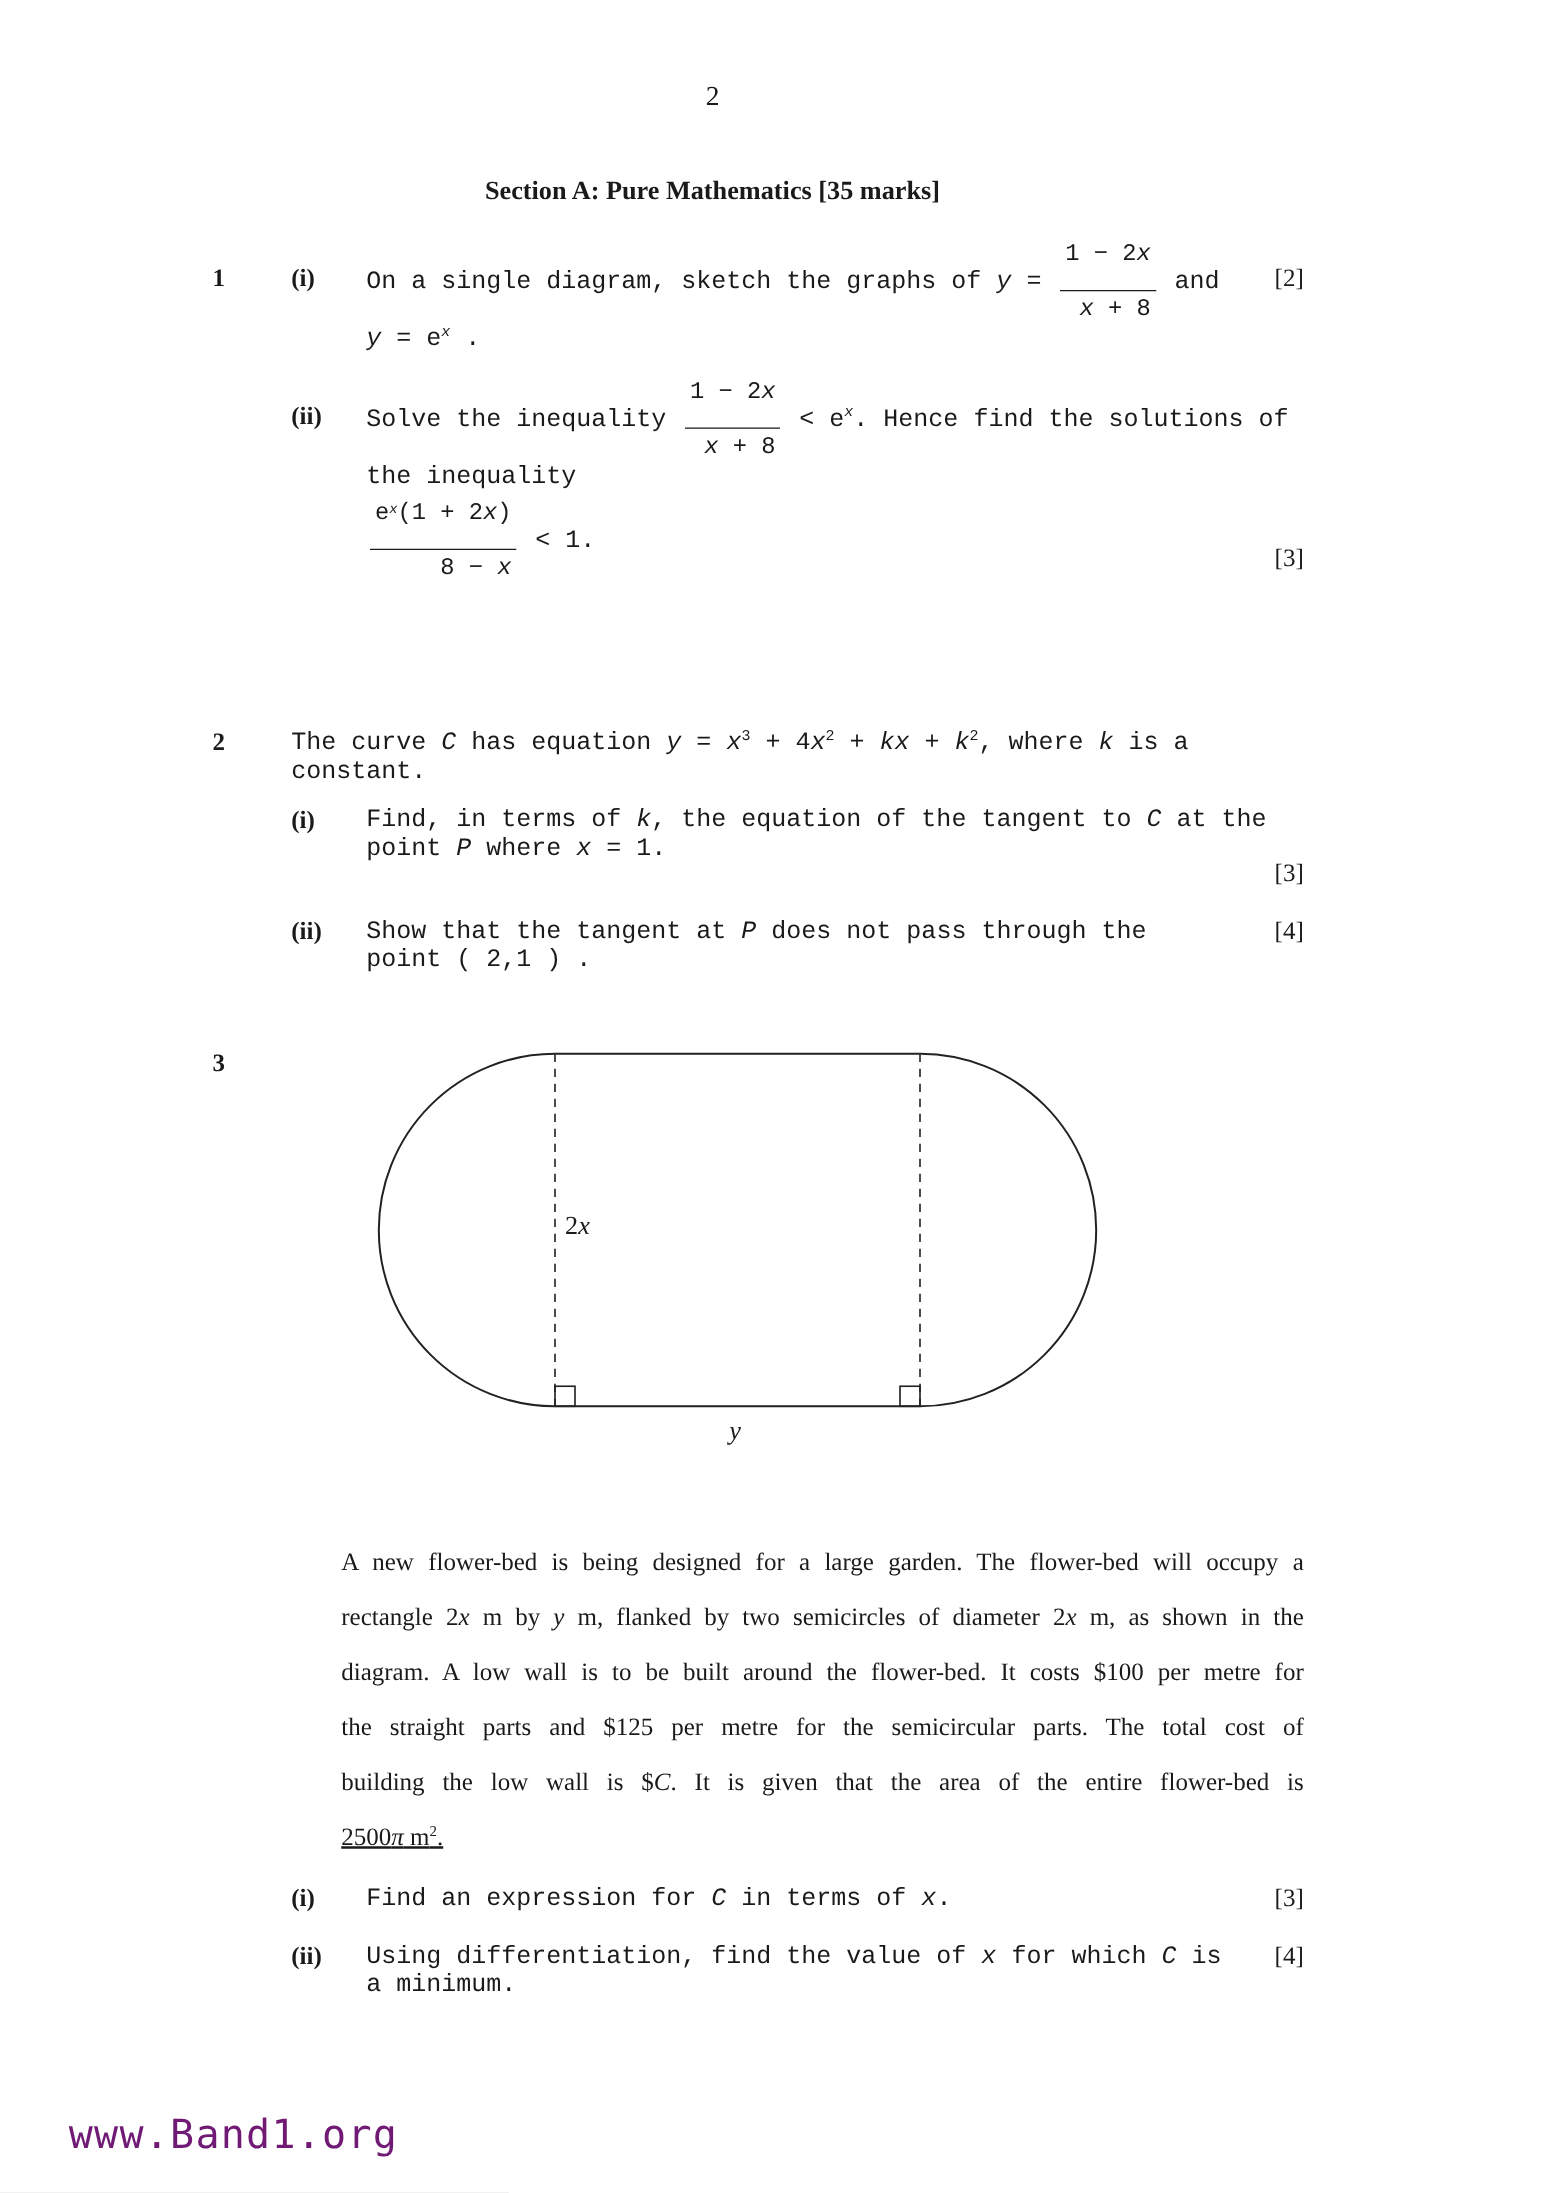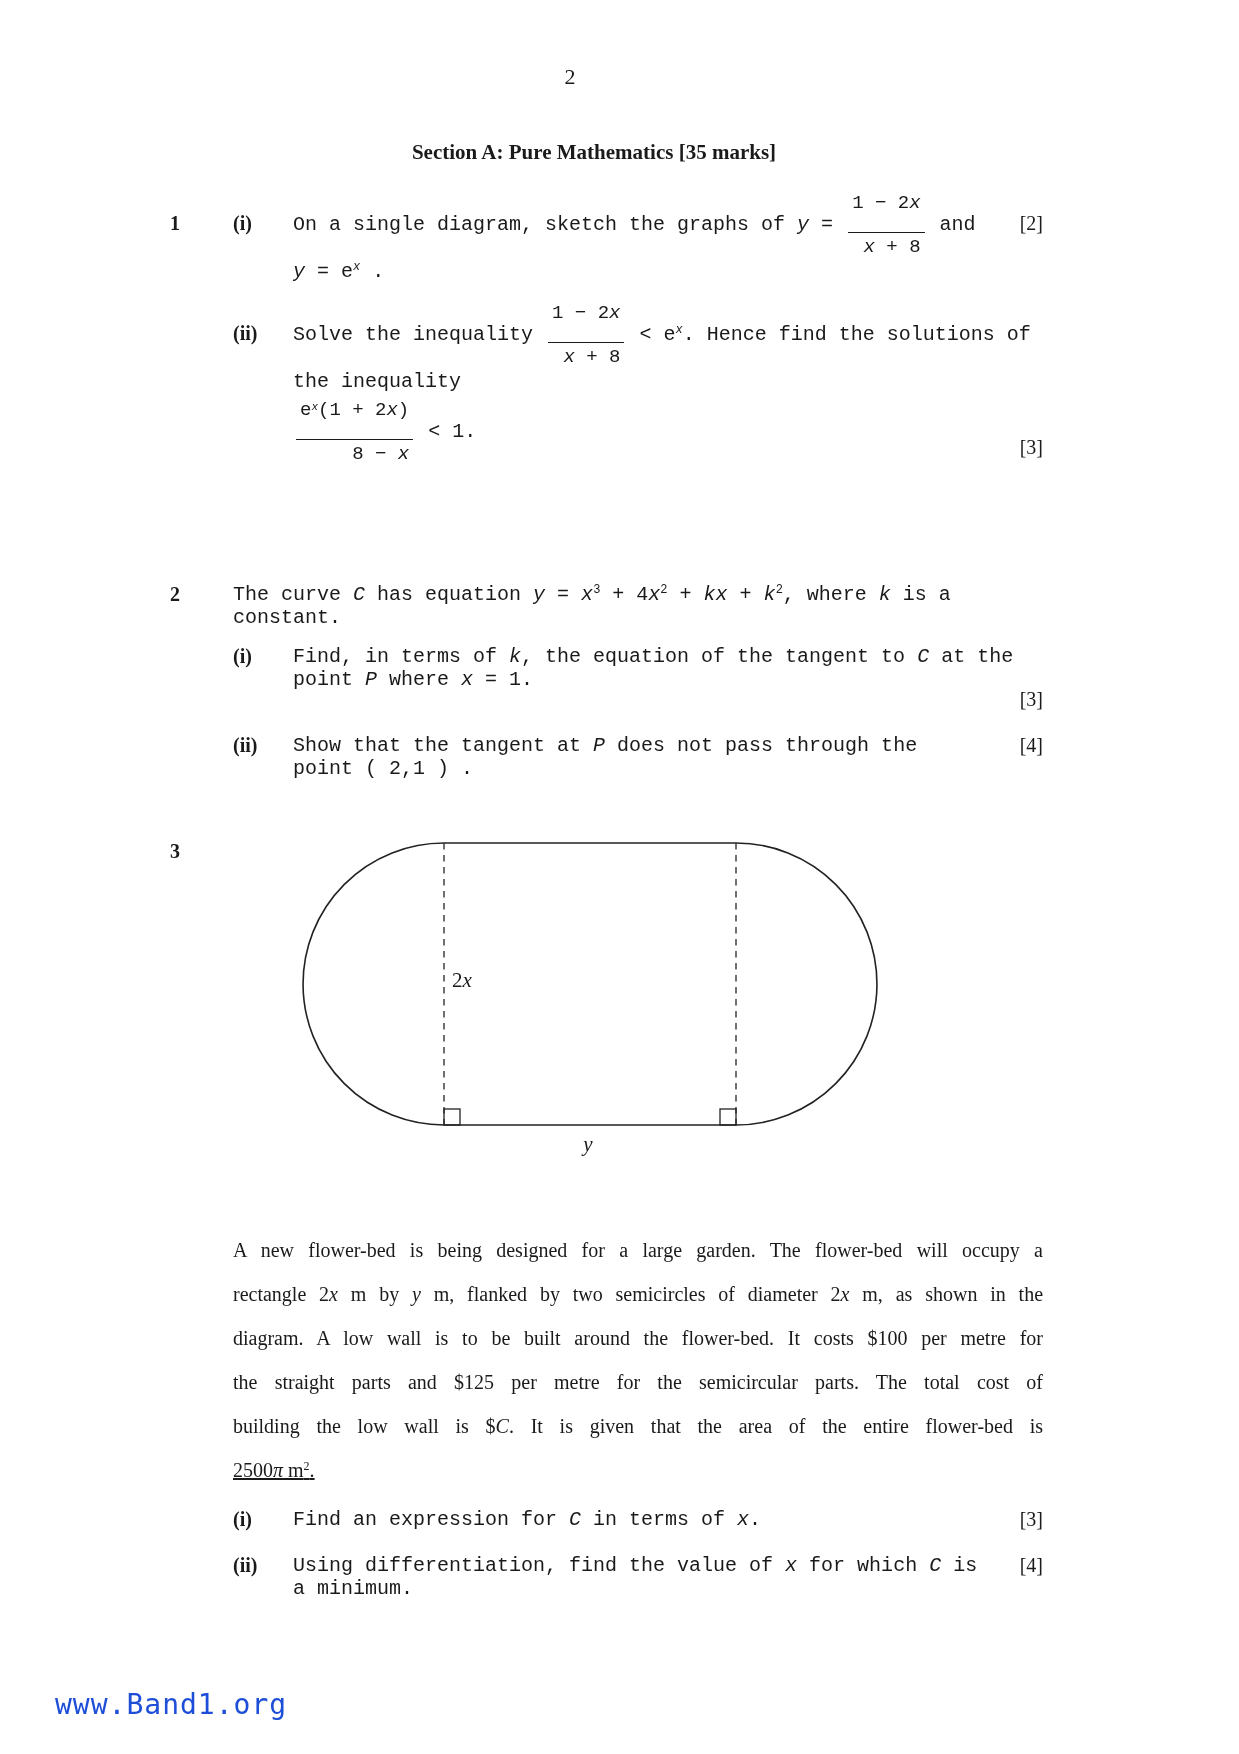--- a/index.html
+++ b/index.html
@@ -9,21 +9,21 @@
     margin:0 auto;
     background:#ffffff;
     font-family:"Liberation Serif","DejaVu Serif",serif;
     color:#1a1a1a;
     font-size:20px;
     overflow:hidden;
   }
   .abs{position:absolute;}
   .center-band{left:0;width:1140px;text-align:center;}
   .pagenum{top:64px;font-size:22px;}
-  .section-title{top:140px;font-size:21px;font-weight:bold;margin-left:24px;}
+  .section-title{top:140px;font-size:21px;font-weight:bold;}
   .qrow{
     position:absolute;left:170px;width:873px;
     display:flex;align-items:flex-start;
   }
   .qno{width:63px;font-weight:bold;flex:0 0 auto;}
   .roman{width:60px;font-weight:bold;flex:0 0 auto;}
   .qtext{flex:1 1 auto;font-family:Liberation Mono, monospace;}
   .marks{width:56px;text-align:right;flex:0 0 auto;}
   .pad-t{padding-top:22px;}
   .marks-abs{position:absolute;right:196px;text-align:right;}
@@ -36,32 +36,32 @@
   }
   .frac .num{display:block;border-bottom:1.5px solid #1a1a1a;padding:1px 4px 16px;line-height:1.3;}
   .frac .den{display:block;padding:2px 4px 1px;line-height:1.3;text-align:right;}
   .frac sup{font-size:11px;top:-5px;}
   .line2{margin-top:4px;}
   .para{
     position:absolute;left:233px;top:1228px;width:810px;
   }
   .para .pline{
     height:44px;line-height:44px;
-    text-align:justify;text-align-last:justify;
+    text-align:justify;text-align-last:justify;margin-left:40px;
   }
   .para .pline.last{text-align:center;text-align-last:left;text-decoration:underline;}
   .diagram{position:absolute;left:300px;top:840px;width:580px;height:330px;}
   .diagram svg{position:absolute;left:0;top:0;}
   .dlabel{position:absolute;font-size:21px;text-align:right;}
   .label-2x{left:152px;top:128px;}
   .label-y{left:258px;top:292px;width:60px;text-align:center;}
   .footer{
     position:absolute;left:55px;top:1688px;
     font-family:"DejaVu Sans Mono",monospace;
-    font-size:28px;letter-spacing:1px;color:#1d4ed8;
+    font-size:32px;letter-spacing:1px;color:#701a75;
   }
 </style>
 </head>
 <body>
 
 <div class="page">
 
   <div class="abs center-band pagenum">2</div>
 
   <div class="abs center-band section-title">Section A: Pure Mathematics [35 marks]</div>

